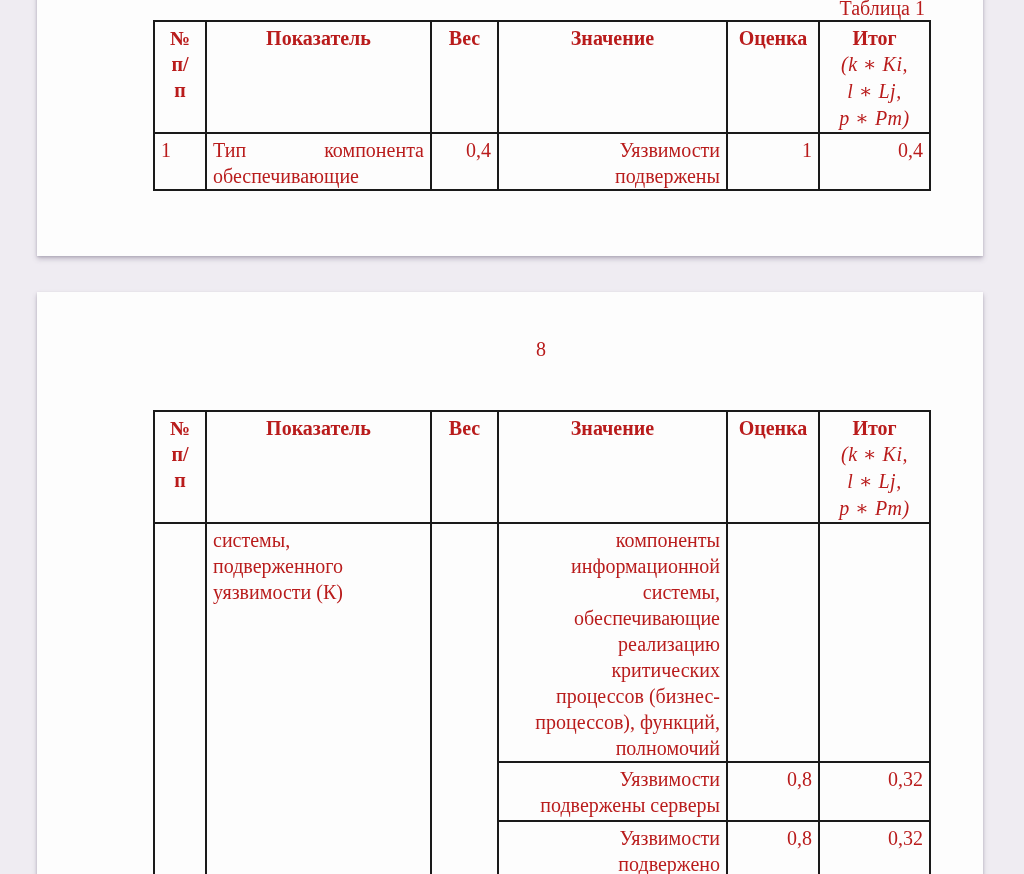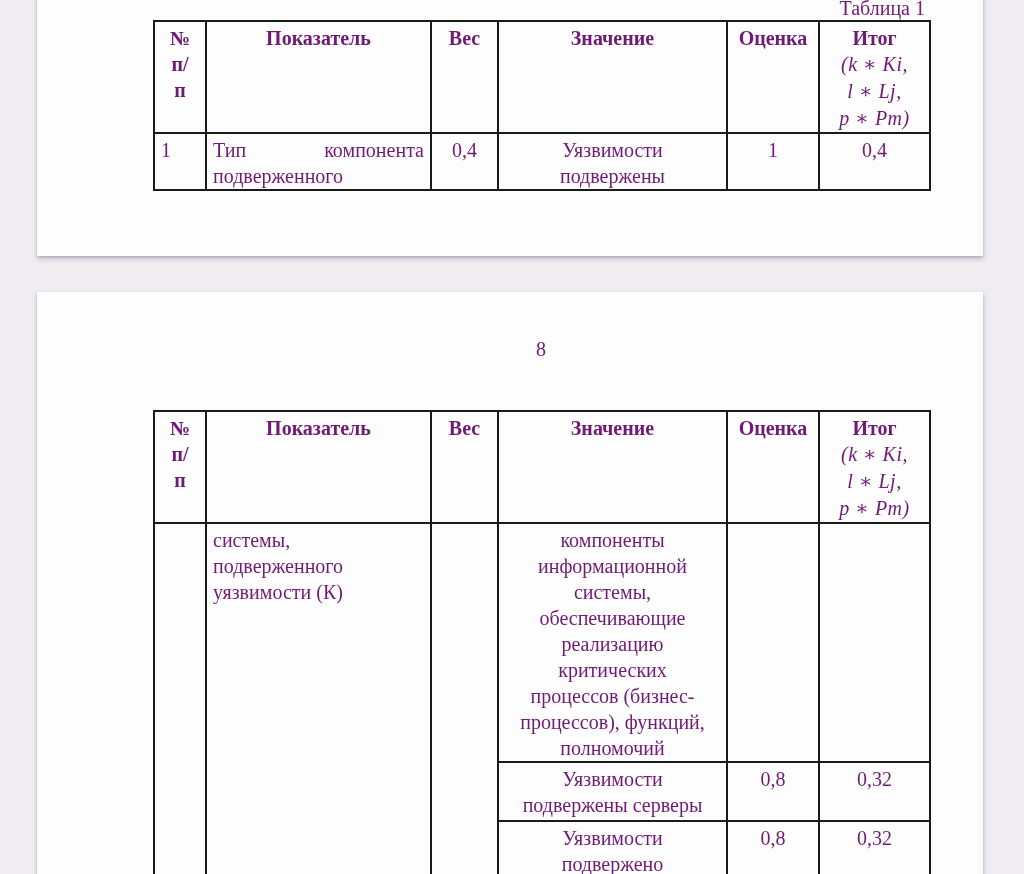--- a/index.html
+++ b/index.html
@@ -7,21 +7,21 @@
     padding: 0;
     background: #efecf2;
   }
   #viewport {
     position: relative;
     width: 1024px;
     height: 874px;
     overflow: hidden;
     background: #efecf2;
     font-family: "Liberation Serif", "DejaVu Serif", serif;
-    color: #701a75;
+    color: #b91c1c;
   }
   .page {
     position: absolute;
     left: 37px;
     width: 946px;
     background: #fdfdfd;
     box-shadow: 0 3px 5px rgba(90, 80, 110, 0.30), 0 1px 2px rgba(90, 80, 110, 0.22);
   }
   #page1 { top: -20px; height: 276px; }
   #page2 { top: 292px; height: 660px; }
@@ -65,21 +65,21 @@
   }
   .formula {
     font-weight: normal;
     font-style: italic;
     font-size: 20px;
     line-height: 27px;
     white-space: pre-line;
     letter-spacing: 0.5px;
   }
   .pre    { white-space: pre-line; }
-  .center { text-align: center; }
+  .center { text-align: right; }
   .left   { text-align: left; }
   .justify {
     text-align: justify;
     -moz-text-align-last: left;
     text-align-last: left;
   }
   .num-cell { padding-left: 10px; }
   .tall-value { line-height: 25.5px; padding-top: 4px; font-family: Liberation Serif, serif; }
 </style>
 </head>
@@ -111,21 +111,21 @@
         <td class="th">Оценка</td>
         <td class="th">
           <div>Итог</div>
           <div class="formula">(k ∗ Ki,
 l ∗ Lj,
 p ∗ Pm)</div>
         </td>
       </tr>
       <tr style="height:55px;">
         <td class="left num-cell">1</td>
-        <td class="justify">Тип компонента подверженного</td>
+        <td class="justify">Тип компонента обеспечивающие</td>
         <td class="center">0,4</td>
         <td class="center pre">Уязвимости
 подвержены</td>
         <td class="center">1</td>
         <td class="center">0,4</td>
       </tr>
     </tbody>
       </table>
   </div>
 

